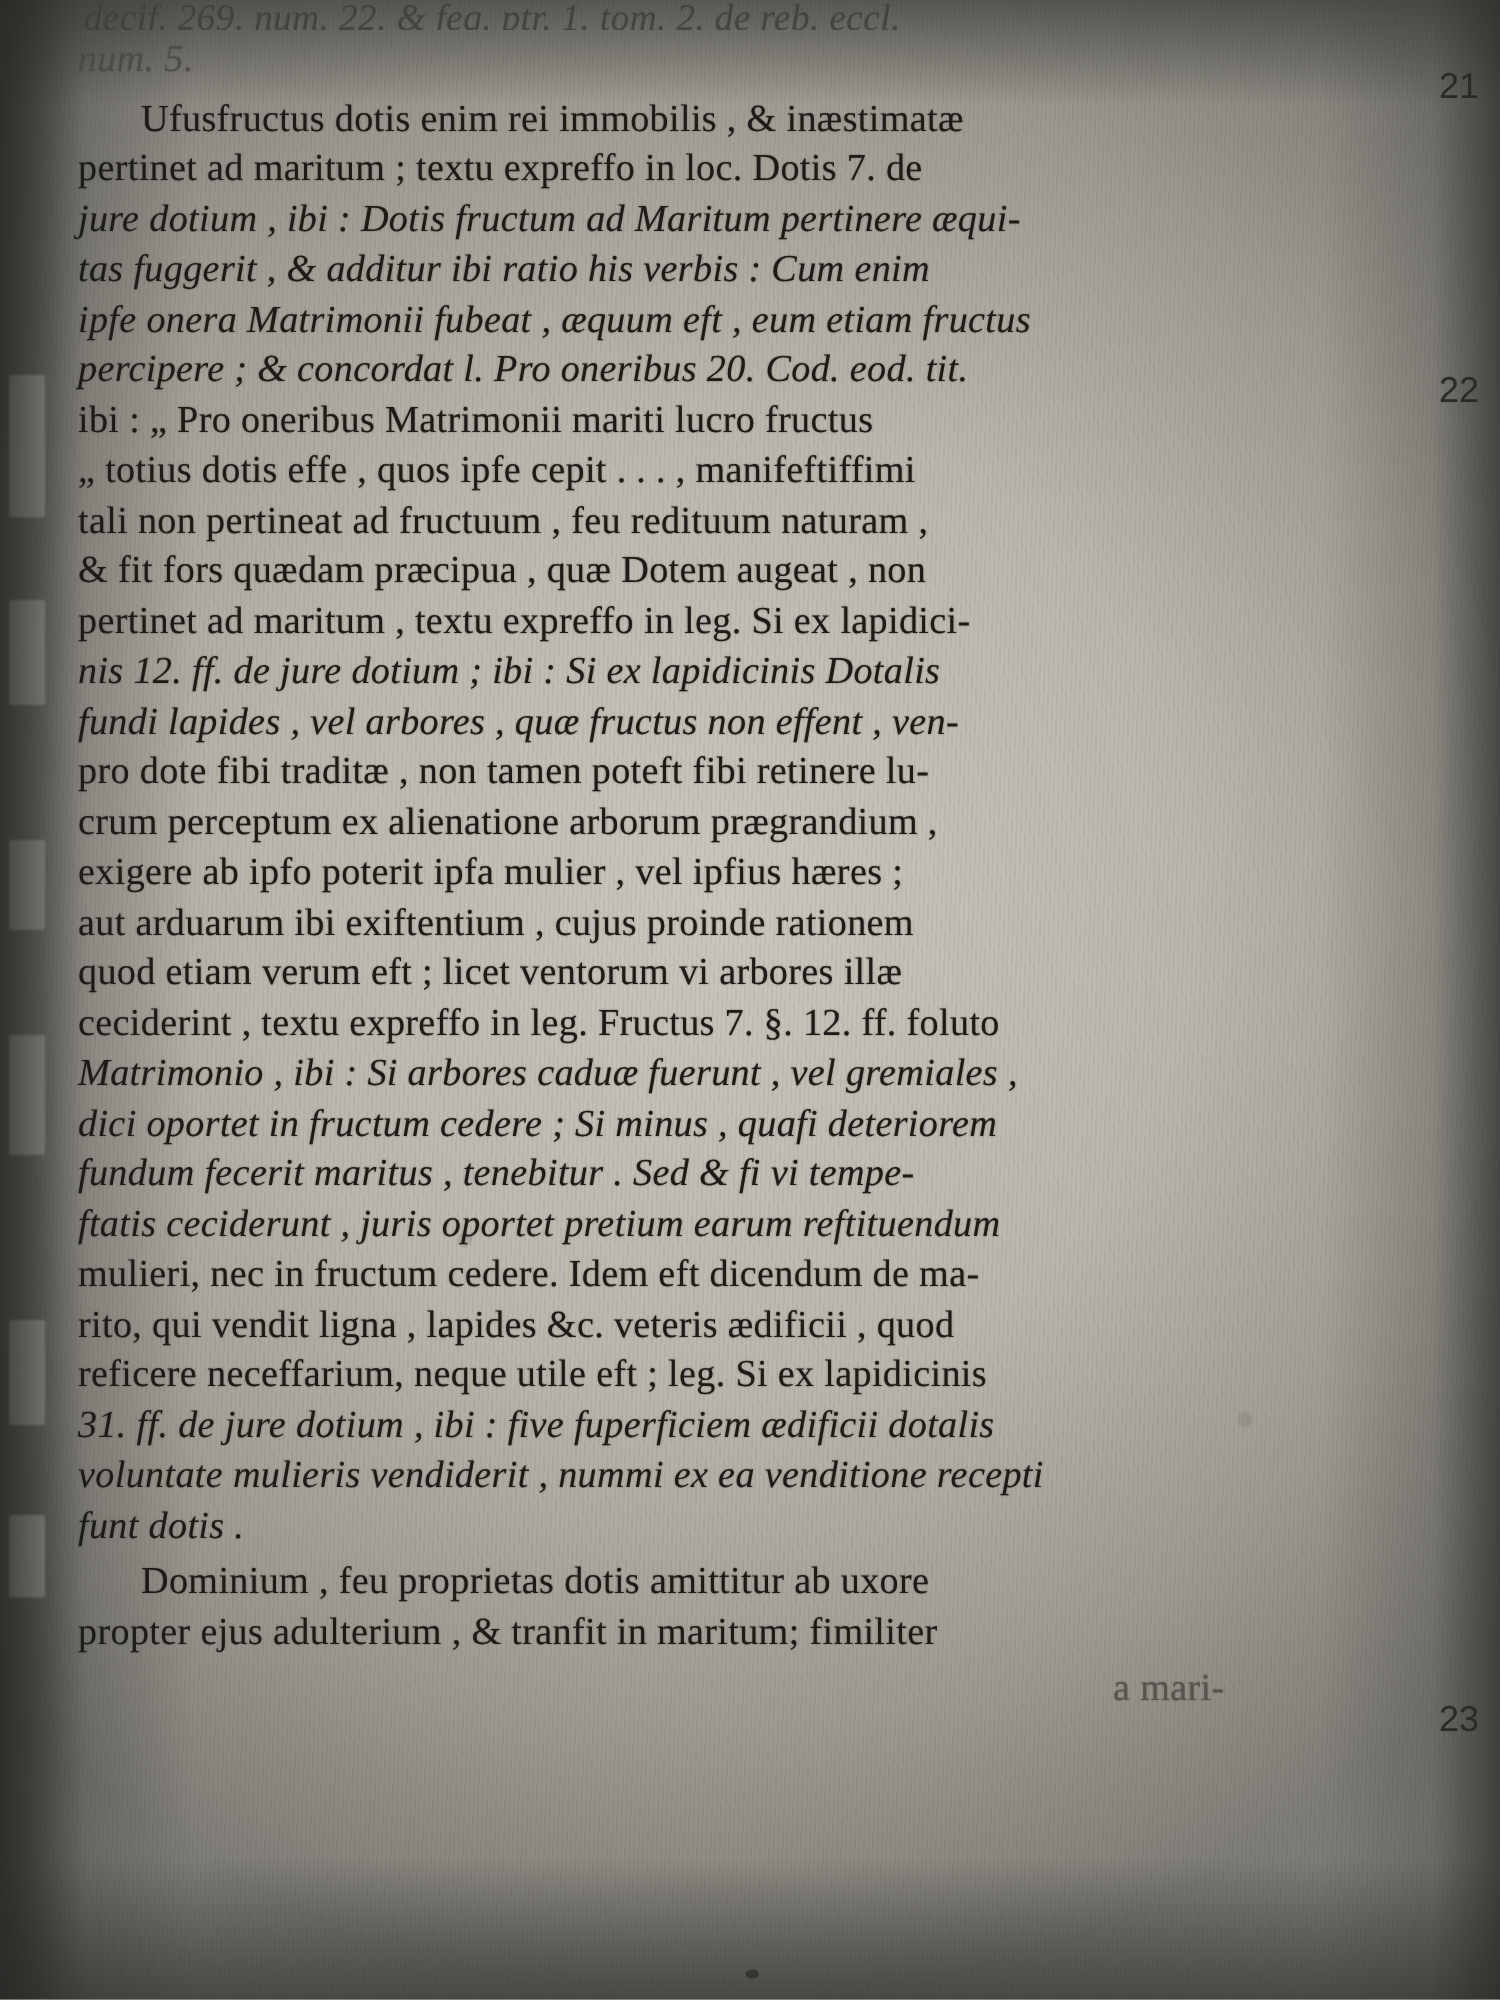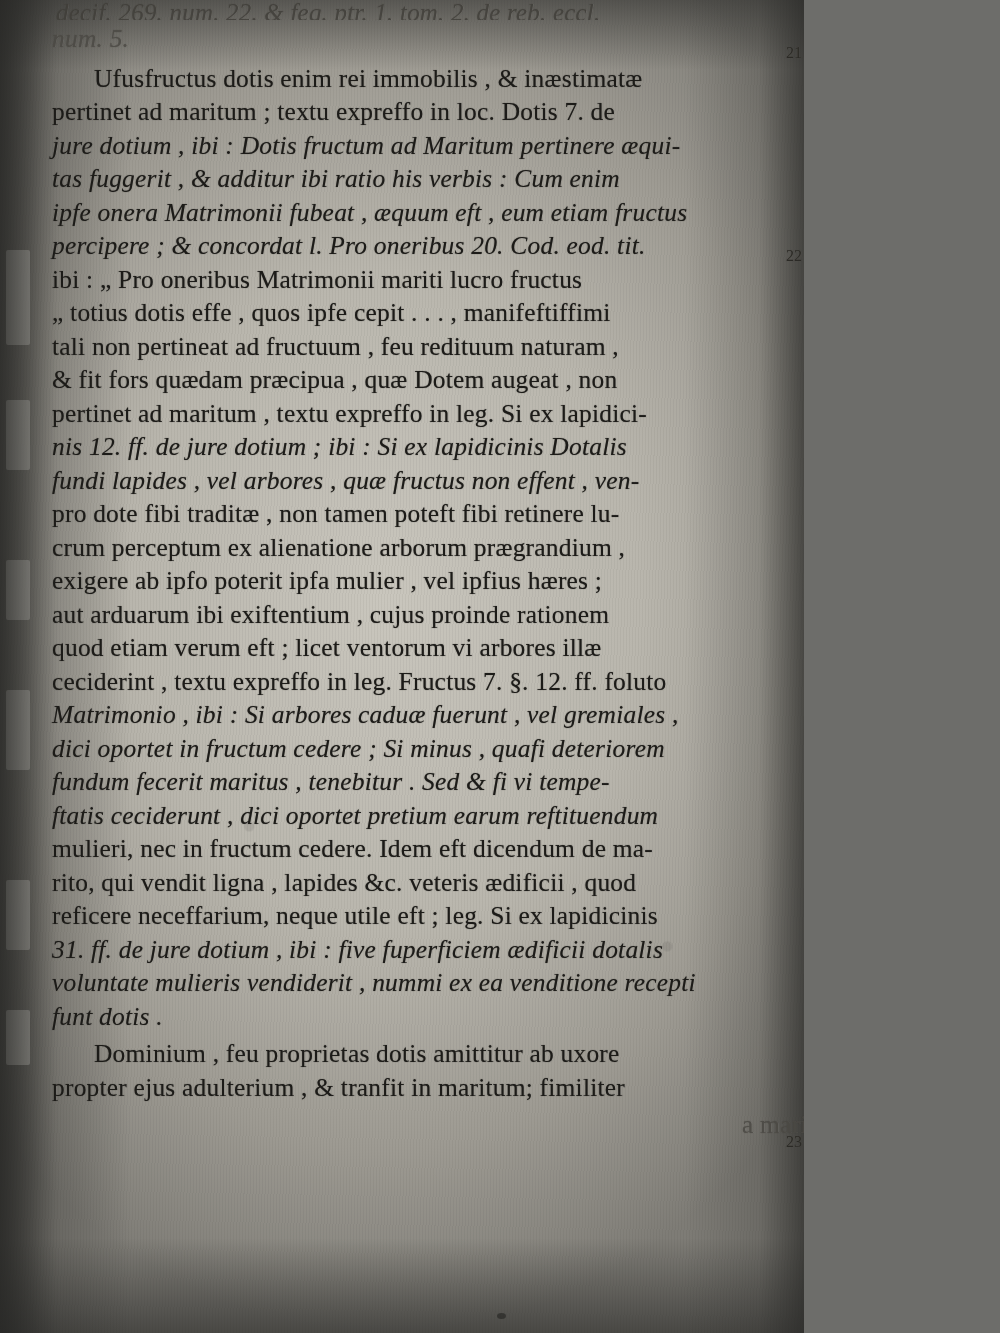--- a/index.html
+++ b/index.html
@@ -2,21 +2,21 @@
 <html><head>
 <meta charset="utf-8">
 <style>
   html, body {
     margin: 0;
     padding: 0;
     background: #6d6d6a;
   }
   #page {
     position: relative;
-    width: 804px;
+    width: 1000px;
     height: 1333px;
     overflow: hidden;
     background:
       radial-gradient(ellipse 70% 55% at 48% 45%, #c9c6bd 0%, #b9b6ad 45%, #9d9a92 75%, #7e7c76 100%),
       #a8a59c;
     font-family: "Liberation Serif", serif;
     color: #191916;
   }
   
   #grain {
@@ -92,23 +92,23 @@
     width: 900px;
     height: 20px;
     overflow: hidden;
     z-index: 3;
   }
   #topcut .ln { font-size: 25px; color: #3f3d38; opacity: .8; }
 
   
   .marginnum {
     position: absolute;
-    right: 2px;
-    font-family: Liberation Serif, serif;
-    font-size: 16px;
+    right: 14px;
+    font-family: Liberation Sans, sans-serif;
+    font-size: 24px;
     color: #2b2a26;
     z-index: 4;
     text-shadow: 0 0 1px rgba(90,88,80,.8);
   }
   
   #speck {
     position: absolute;
     left: 497px;
     bottom: 14px;
     width: 9px; height: 6px;
@@ -156,21 +156,21 @@
     <div class="ln it" style="margin-top:8px;">fundi lapides , vel arbores , quæ fructus non effent , ven-</div>
     <div class="ln" style="margin-top:8px;">pro dote fibi traditæ , non tamen poteft fibi retinere lu-</div>
     <div class="ln" style="margin-top:8px;">crum perceptum ex alienatione arborum prægrandium ,</div>
     <div class="ln" style="margin-top:8px;">exigere ab ipfo poterit ipfa mulier , vel ipfius hæres ;</div>
     <div class="ln" style="margin-top:8px;">aut arduarum ibi exiftentium , cujus proinde rationem</div>
     <div class="ln" style="margin-top:8px;">quod etiam verum eft ; licet ventorum vi arbores illæ</div>
     <div class="ln" style="margin-top:8px;">ceciderint , textu expreffo in leg. Fructus 7. §. 12. ff. foluto</div>
     <div class="ln it" style="margin-top:8px;">Matrimonio , ibi : Si arbores caduæ fuerunt , vel gremiales ,</div>
     <div class="ln it" style="margin-top:8px;">dici oportet in fructum cedere ; Si minus , quafi deteriorem</div>
     <div class="ln it" style="margin-top:8px;">fundum fecerit maritus , tenebitur . Sed &amp; fi vi tempe-</div>
-    <div class="ln it" style="margin-top:8px;">ftatis ceciderunt , dici oportet pretium earum reftituendum</div>
+    <div class="ln it" style="margin-top:8px;">ftatis ceciderunt , juris oportet pretium earum reftituendum</div>
     <div class="ln" style="margin-top:8px;">mulieri, nec in fructum cedere. Idem eft dicendum de ma-</div>
     <div class="ln" style="margin-top:8px;">rito, qui vendit ligna , lapides &amp;c. veteris ædificii , quod</div>
     <div class="ln" style="margin-top:8px;">reficere neceffarium, neque utile eft ; leg. Si ex lapidicinis</div>
     <div class="ln it" style="margin-top:8px;">31. ff. de jure dotium , ibi : five fuperficiem ædificii dotalis</div>
     <div class="ln it" style="margin-top:8px;">voluntate mulieris vendiderit , nummi ex ea venditione recepti</div>
     <div class="ln it" style="margin-top:8px;">funt dotis .</div>
 
     <div class="ln indent" style="margin-top:12px;">Dominium , feu proprietas dotis amittitur ab uxore</div>
     <div class="ln" style="margin-top:8px;">propter ejus adulterium , &amp; tranfit in maritum; fimiliter</div>
     <div class="ln faded" style="margin-top:12px; padding-left:690px;">a mari-</div>

